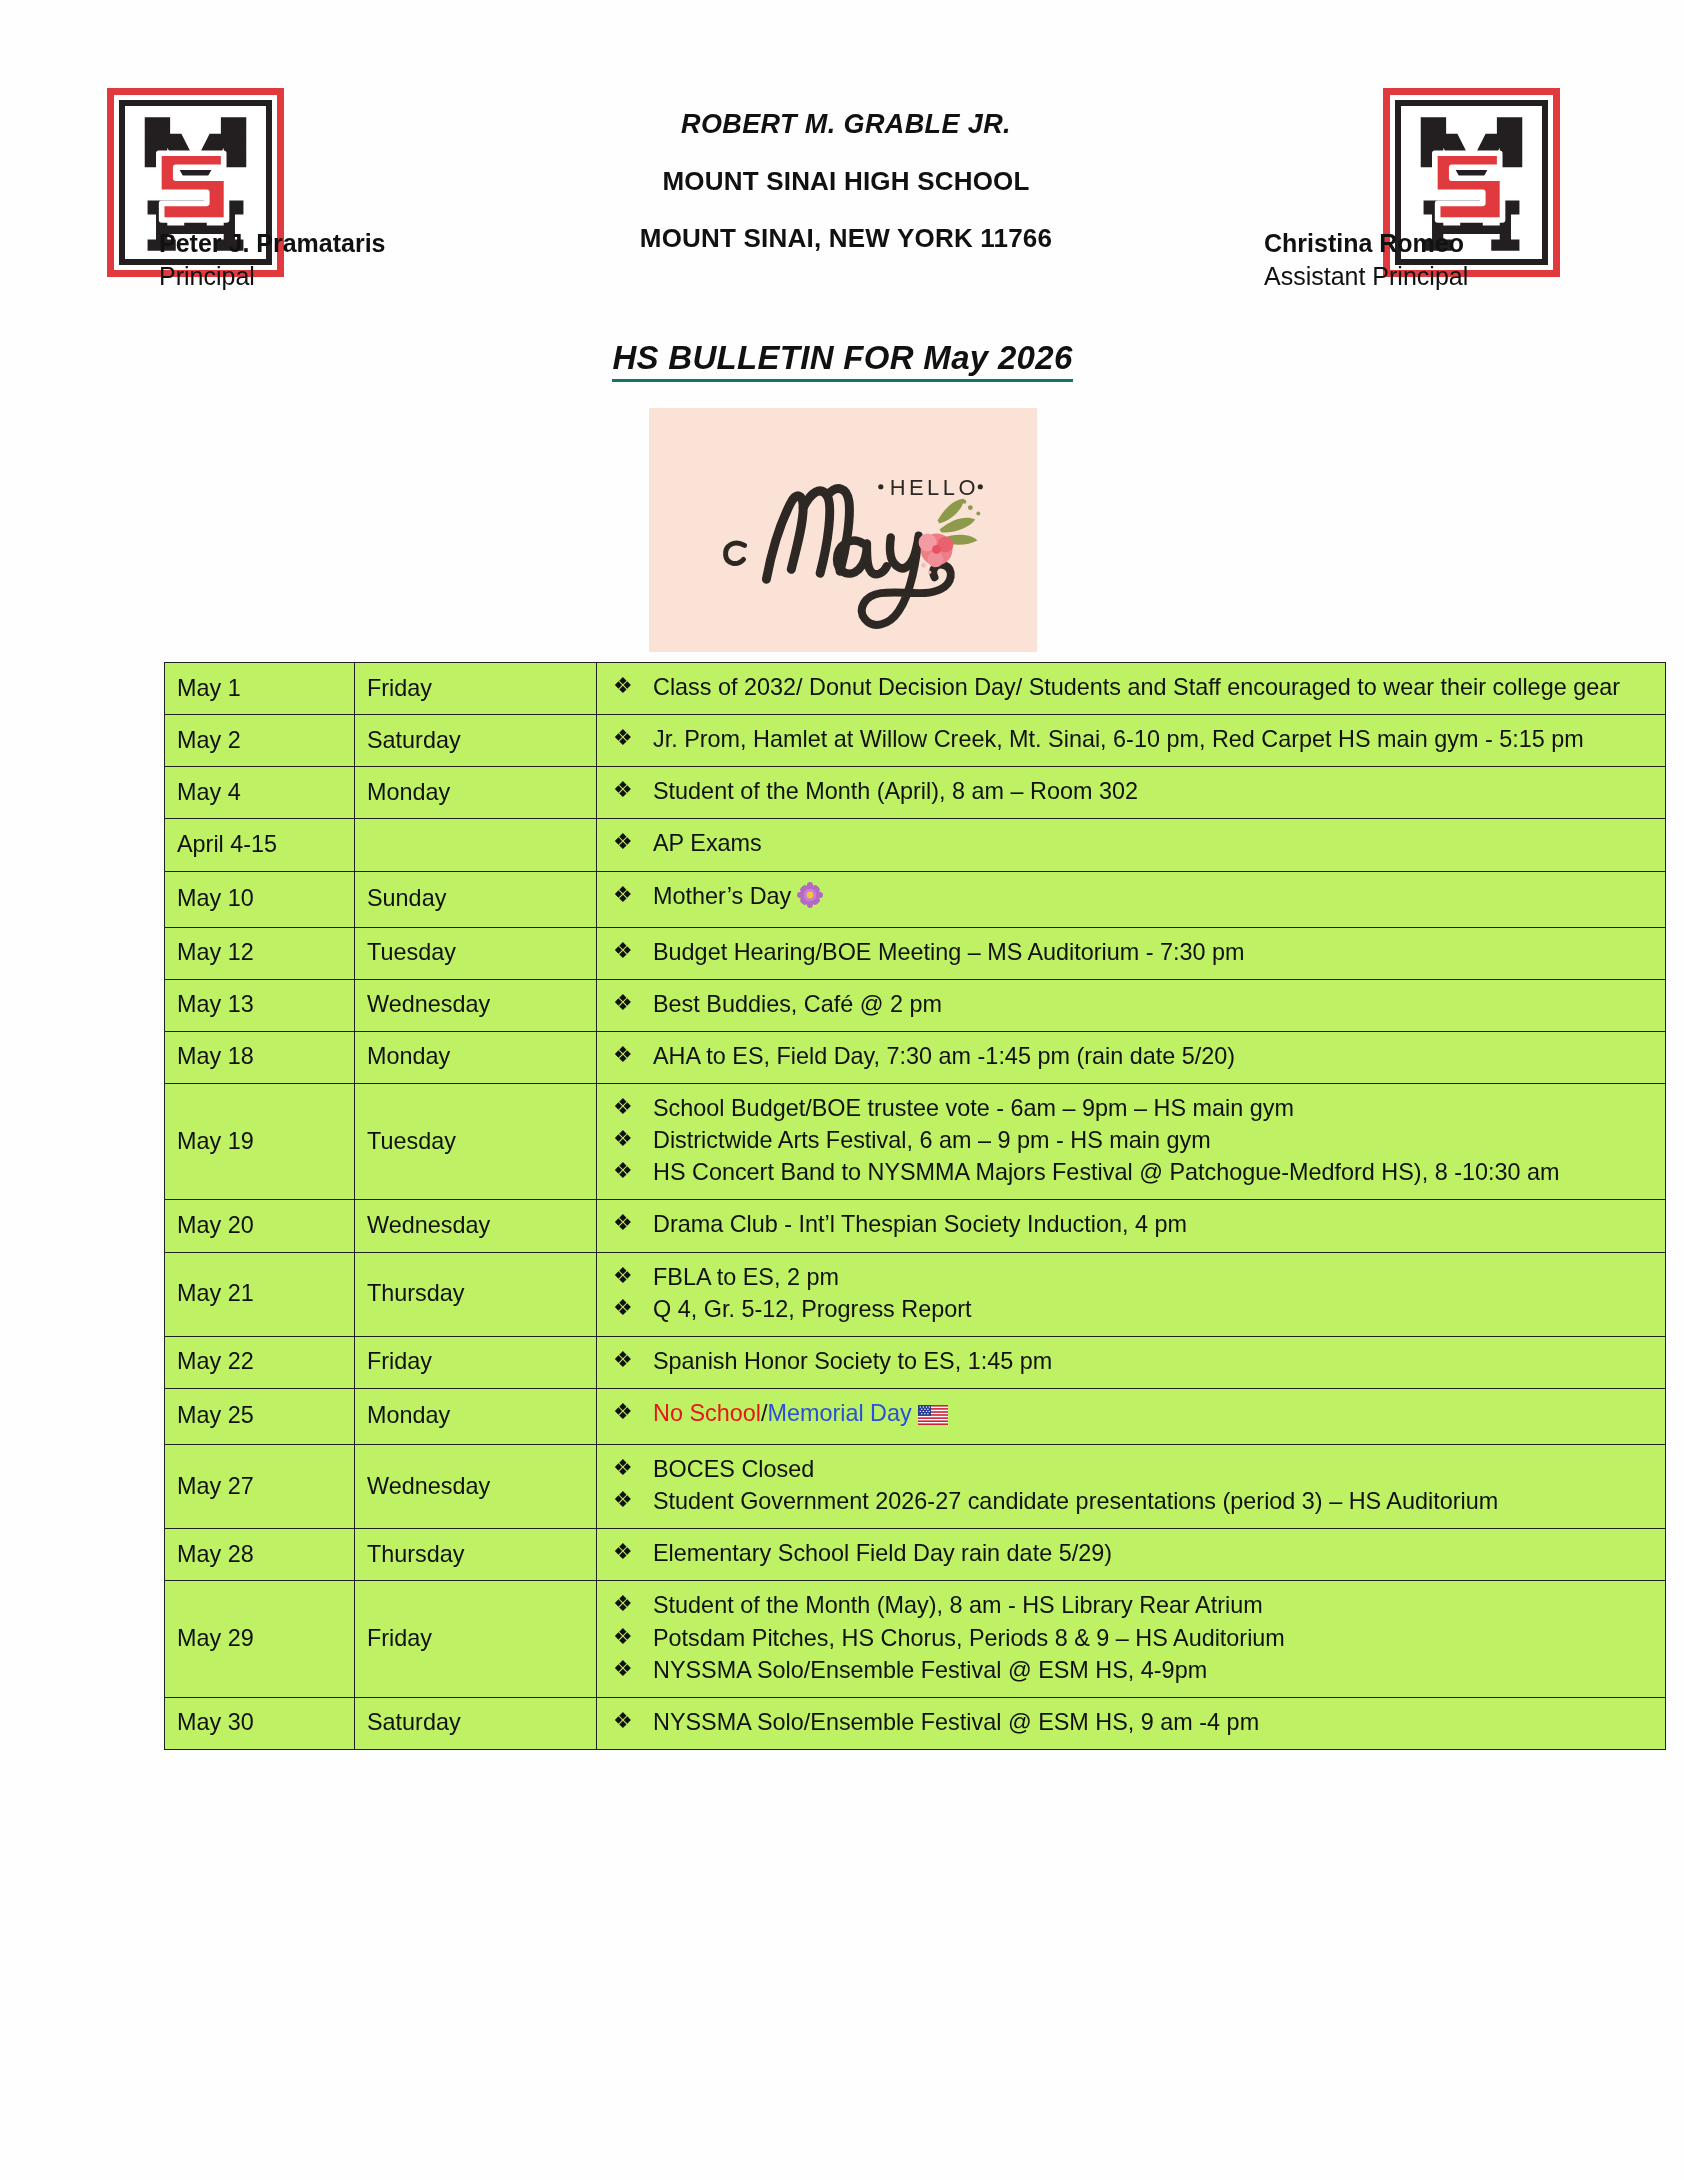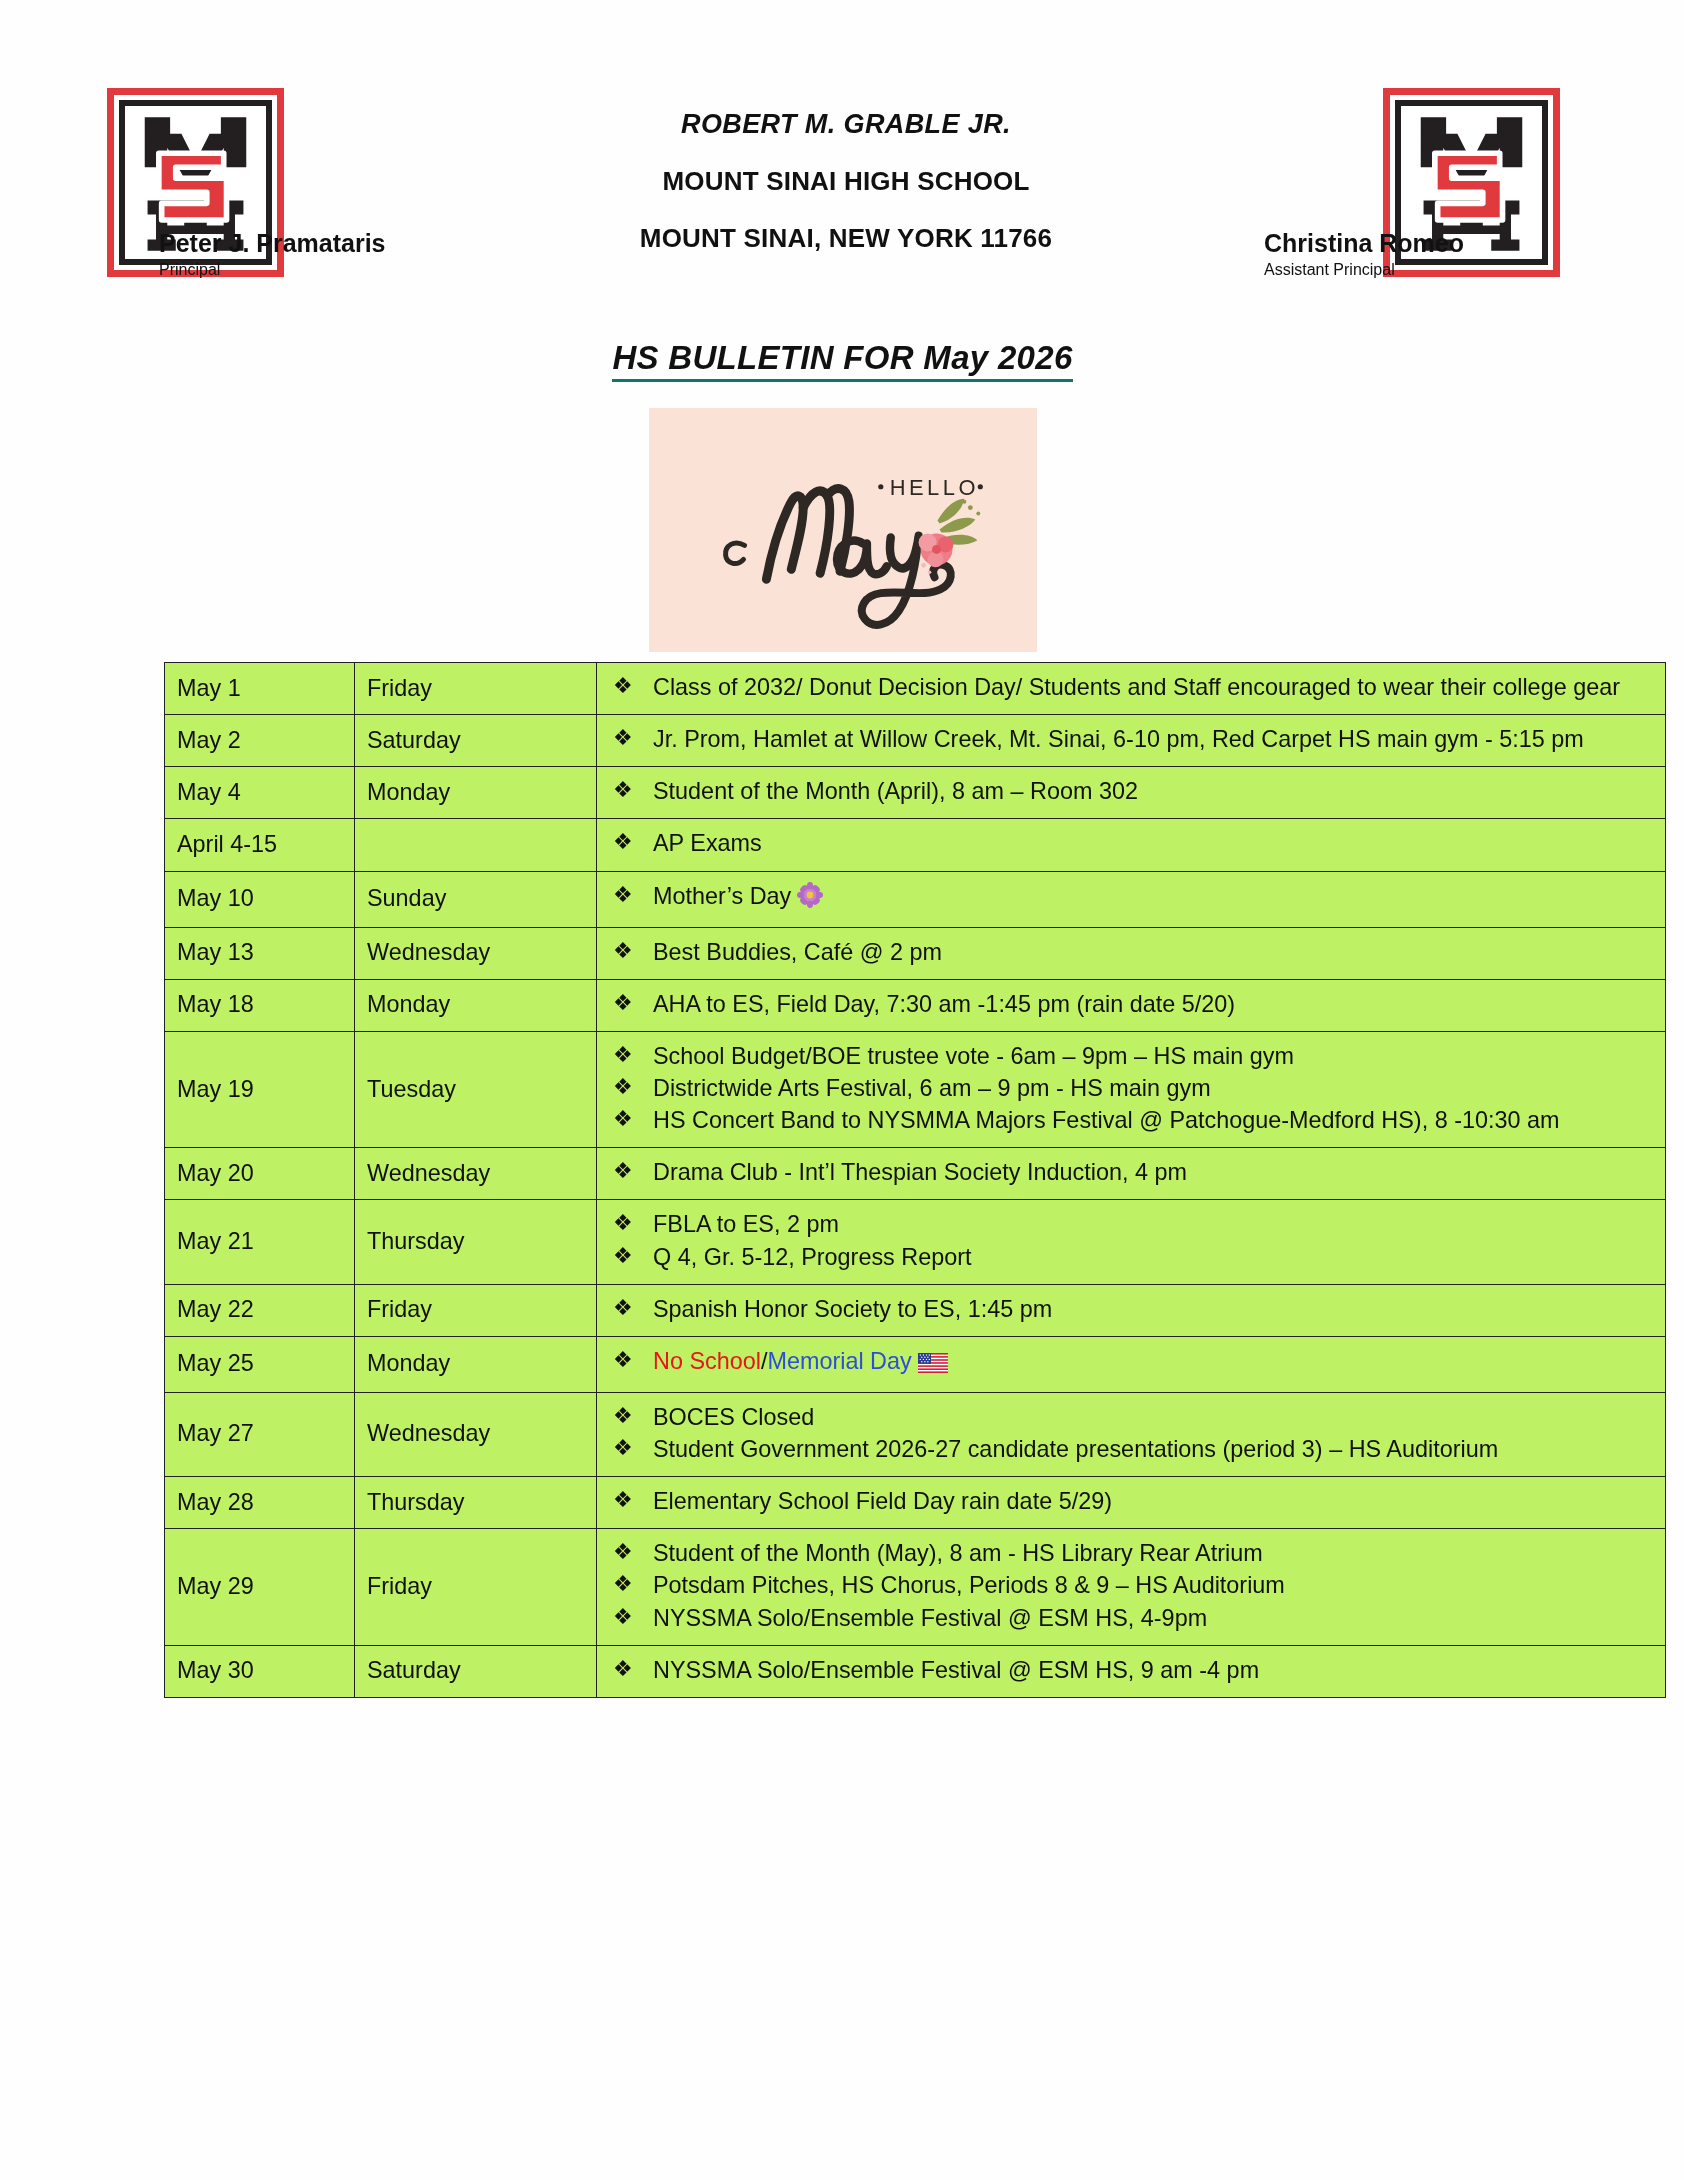--- a/index.html
+++ b/index.html
@@ -82,21 +82,21 @@
     top: 0;
   }
   .admin.left  { left: 159px; }
   .admin.right { left: 1264px; }
   .admin-name {
     font-size: 25px;
     font-weight: bold;
     line-height: 1.15;
   }
   .admin-title {
-    font-size: 16px;
+    font-size: 25px;
     font-weight: normal;
     line-height: 1.3;
     margin-top: 2px;
   }
 
   
   .bulletin-title-wrap {
     text-align: center;
     margin-top: 20px;
   }
@@ -330,20 +330,29 @@
                         <ellipse cx="4.4" cy="13" rx="4.4" ry="3.2"></ellipse>
                         <ellipse cx="21.6" cy="13" rx="4.4" ry="3.2"></ellipse>
                         <ellipse cx="6.9" cy="6.9" rx="4.2" ry="3" transform="rotate(-45 6.9 6.9)"></ellipse>
                         <ellipse cx="19.1" cy="6.9" rx="4.2" ry="3" transform="rotate(45 19.1 6.9)"></ellipse>
                         <ellipse cx="6.9" cy="19.1" rx="4.2" ry="3" transform="rotate(45 6.9 19.1)"></ellipse>
                         <ellipse cx="19.1" cy="19.1" rx="4.2" ry="3" transform="rotate(-45 19.1 19.1)"></ellipse>
                       </g>
                       <circle cx="13" cy="13" r="6.2" fill="#c77fd6"></circle>
                       <circle cx="13" cy="13" r="3.4" fill="#f2c53d"></circle>
                     </svg></span></li>
+              </ul>
+            </td>
+          </tr>
+          <tr>
+            <td class="c-date">May 12</td>
+            <td class="c-day">Tuesday</td>
+            <td class="c-ev">
+              <ul class="events">
+                <li><span class="bullet">❖</span><span class="ev-text blk">Budget Hearing/BOE Meeting – MS Auditorium - 7:30 pm</span></li>
               </ul>
             </td>
           </tr>
           <tr>
             <td class="c-date">May 13</td>
             <td class="c-day">Wednesday</td>
             <td class="c-ev">
               <ul class="events">
                 <li><span class="bullet">❖</span><span class="ev-text blk">Best Buddies, Café @ 2 pm</span></li>
               </ul>

